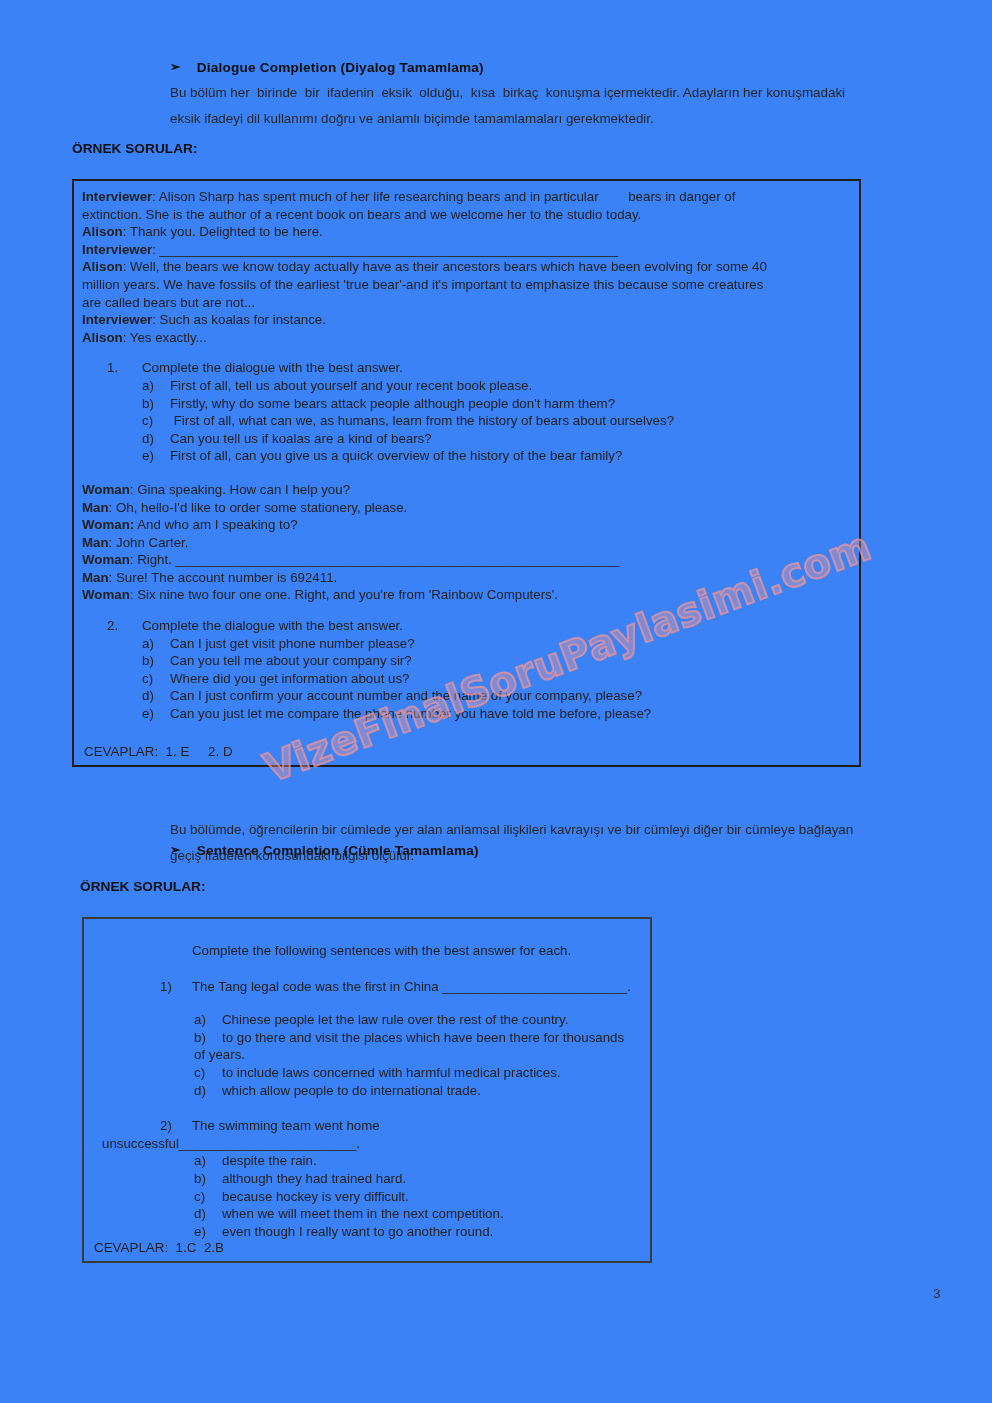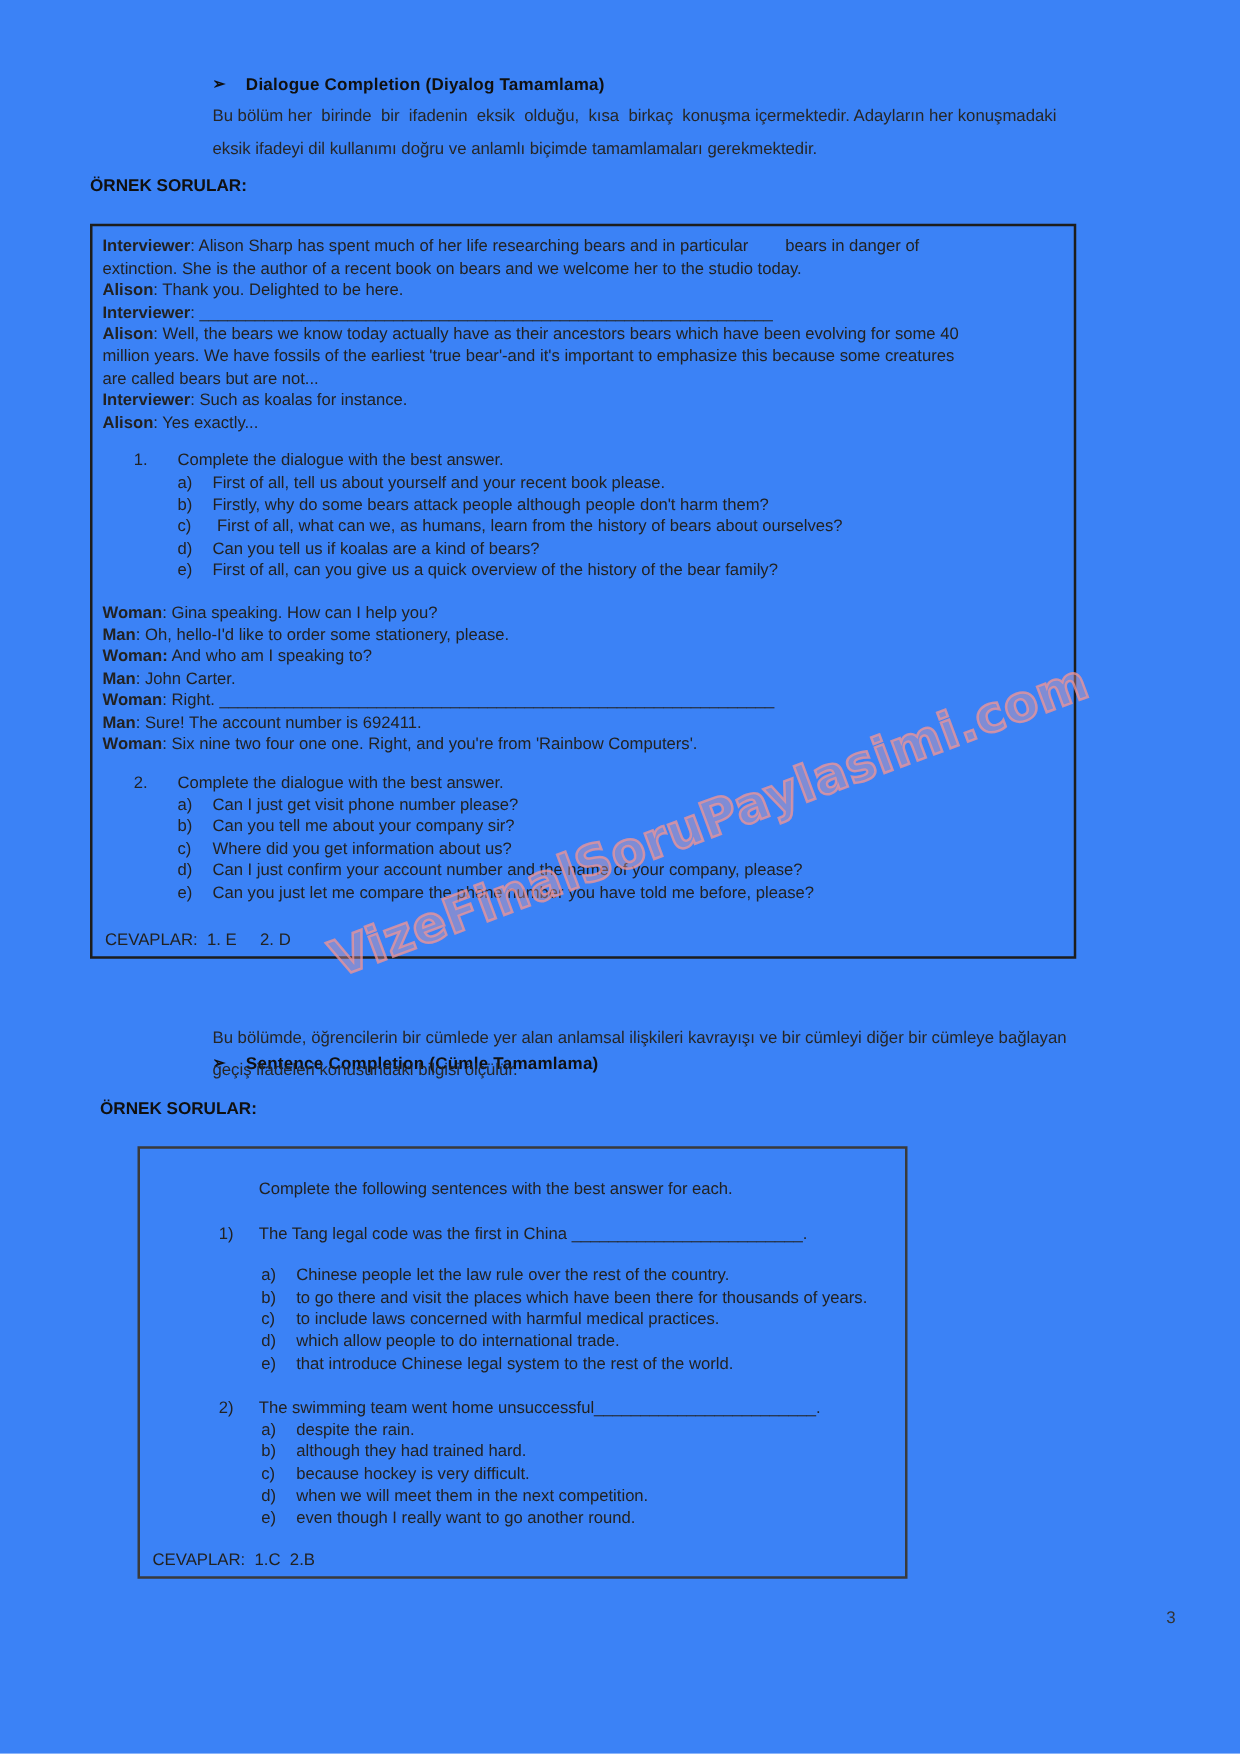--- a/index.html
+++ b/index.html
@@ -10,21 +10,21 @@
   .h-sec { position:absolute; font-size:13.6px; font-weight:bold; color:#101010; letter-spacing:0.2px; }
   .h-sec .arrow { display:inline-block; margin-right:16px; font-size:12.5px; transform:translateY(-1px); }
   .para {
     position:absolute; font-size:13.4px; line-height:26px; color:#262626;
     white-space:pre-wrap; width:790px;
   }
   .ornek { position:absolute; font-weight:bold; font-size:13.7px; color:#101010; }
 
   .qbox { position:absolute; box-sizing:border-box; background:transparent; font-size:13.3px; line-height:17.6px; color:#222; }
   .box1 { left:72px; top:179px; width:789px; height:588px; border:2px solid #1d1d1d; padding:7px 8px; }
-  .box2 { left:82px; top:917px; width:616px; height:346px; border:2px solid #3a3a3a; padding:8px 5px;margin-left:28px; }
+  .box2 { left:82px; top:917px; width:570px; height:346px; border:2px solid #3a3a3a; padding:8px 18px; }
 
   .dline { min-height:17.6px; }
   .spk { font-weight:bold; }
   .dtxt { white-space:pre-wrap; }
   .d2 { margin-top:16px; }
 
   .q { margin-top:13px; }
   .qrow .qnum { display:inline-block; width:35px; margin-left:25px; }
   .opt { margin-left:60px; }
   .opt .olet { display:inline-block; width:28px; }
@@ -116,21 +116,20 @@
     <div class="instr">Complete the following sentences with the best answer for each.</div>
 
     <div class="qb2">
       <span class="qnum">1)</span><span class="qstem">The Tang legal code was the first in China _________________________.</span>
     </div>
     <div class="opts2">
       <div class="opt2"><span class="olet">a)</span><span class="otext">Chinese people let the law rule over the rest of the country.</span></div>
       <div class="opt2"><span class="olet">b)</span><span class="otext">to go there and visit the places which have been there for thousands of years.</span></div>
       <div class="opt2"><span class="olet">c)</span><span class="otext">to include laws concerned with harmful medical practices.</span></div>
       <div class="opt2"><span class="olet">d)</span><span class="otext">which allow people to do international trade.</span></div>
-      <div class="opt2"><span class="olet">e)</span><span class="otext">that introduce Chinese legal system to the rest of the world.</span></div>
     </div>
 
     <div class="qb2">
       <span class="qnum">2)</span><span class="qstem">The swimming team went home unsuccessful________________________.</span>
     </div>
     <div class="opts2 tight">
       <div class="opt2"><span class="olet">a)</span><span class="otext">despite the rain.</span></div>
       <div class="opt2"><span class="olet">b)</span><span class="otext">although they had trained hard.</span></div>
       <div class="opt2"><span class="olet">c)</span><span class="otext">because hockey is very difficult.</span></div>
       <div class="opt2"><span class="olet">d)</span><span class="otext">when we will meet them in the next competition.</span></div>

